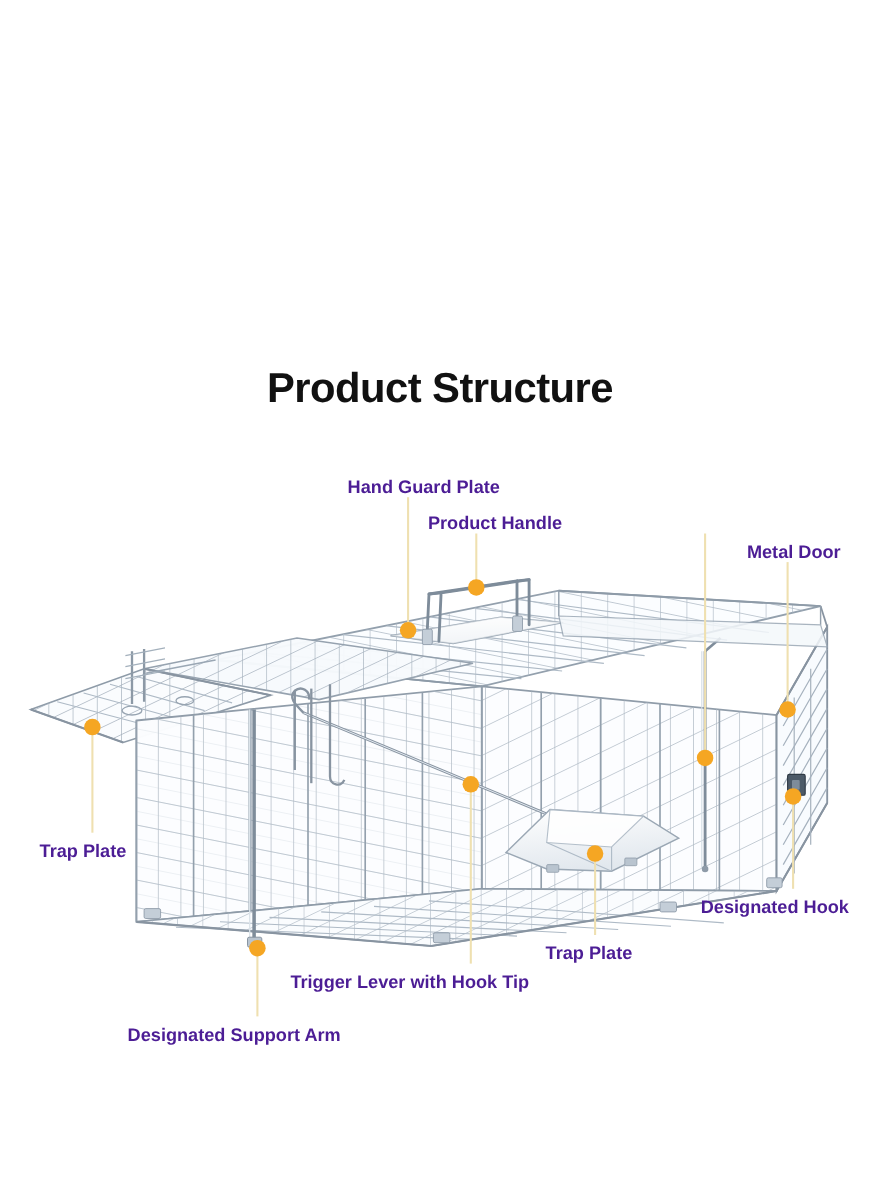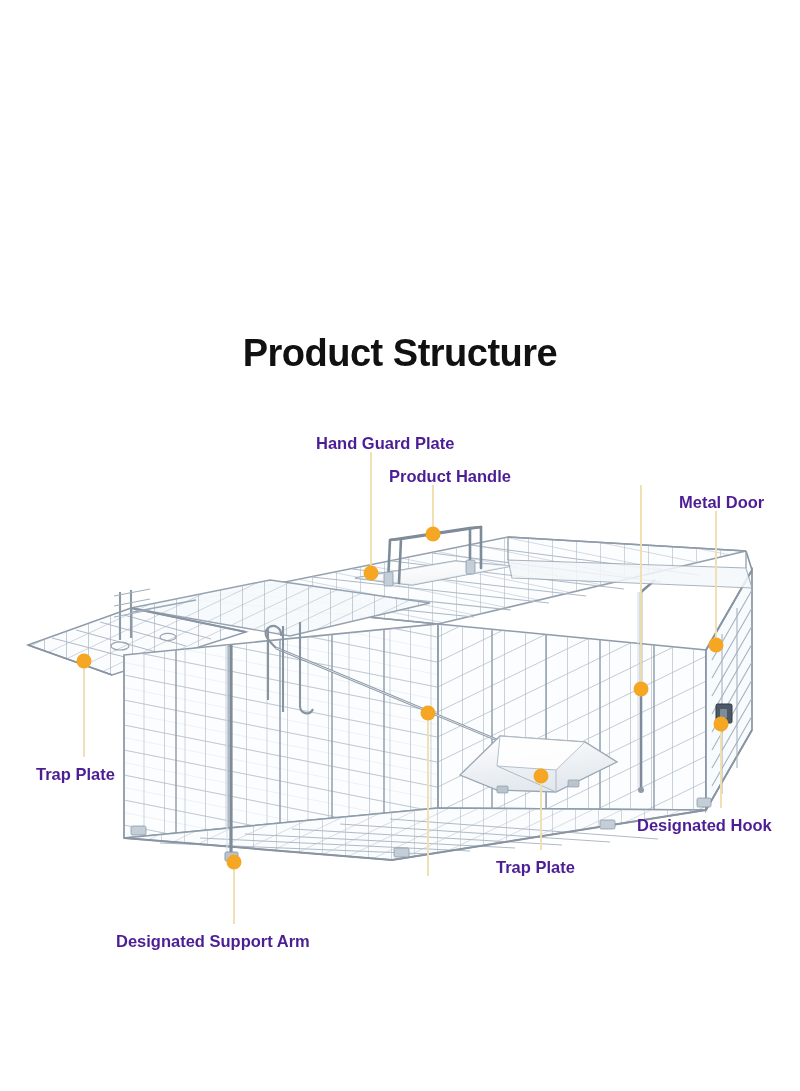--- a/index.html
+++ b/index.html
@@ -243,18 +243,19 @@
 
   <div class="lbl" style="left:389px;top:467px">Product Handle</div>
 
 
   <div class="lbl" style="left:679px;top:493px">Metal Door</div>
 
   <div class="lbl" style="left:637px;top:816px">Designated Hook</div>
 
   <div class="lbl" style="left:496px;top:858px">Trap Plate</div>
 
+  <div class="lbl" style="left:264px;top:884px">Trigger Lever with Hook Tip</div>
 
   <div class="lbl" style="left:116px;top:932px">Designated Support Arm</div>
 
   <div class="lbl" style="left:36px;top:765px">Trap Plate</div>
 
 </div>
 
 </body></html>

